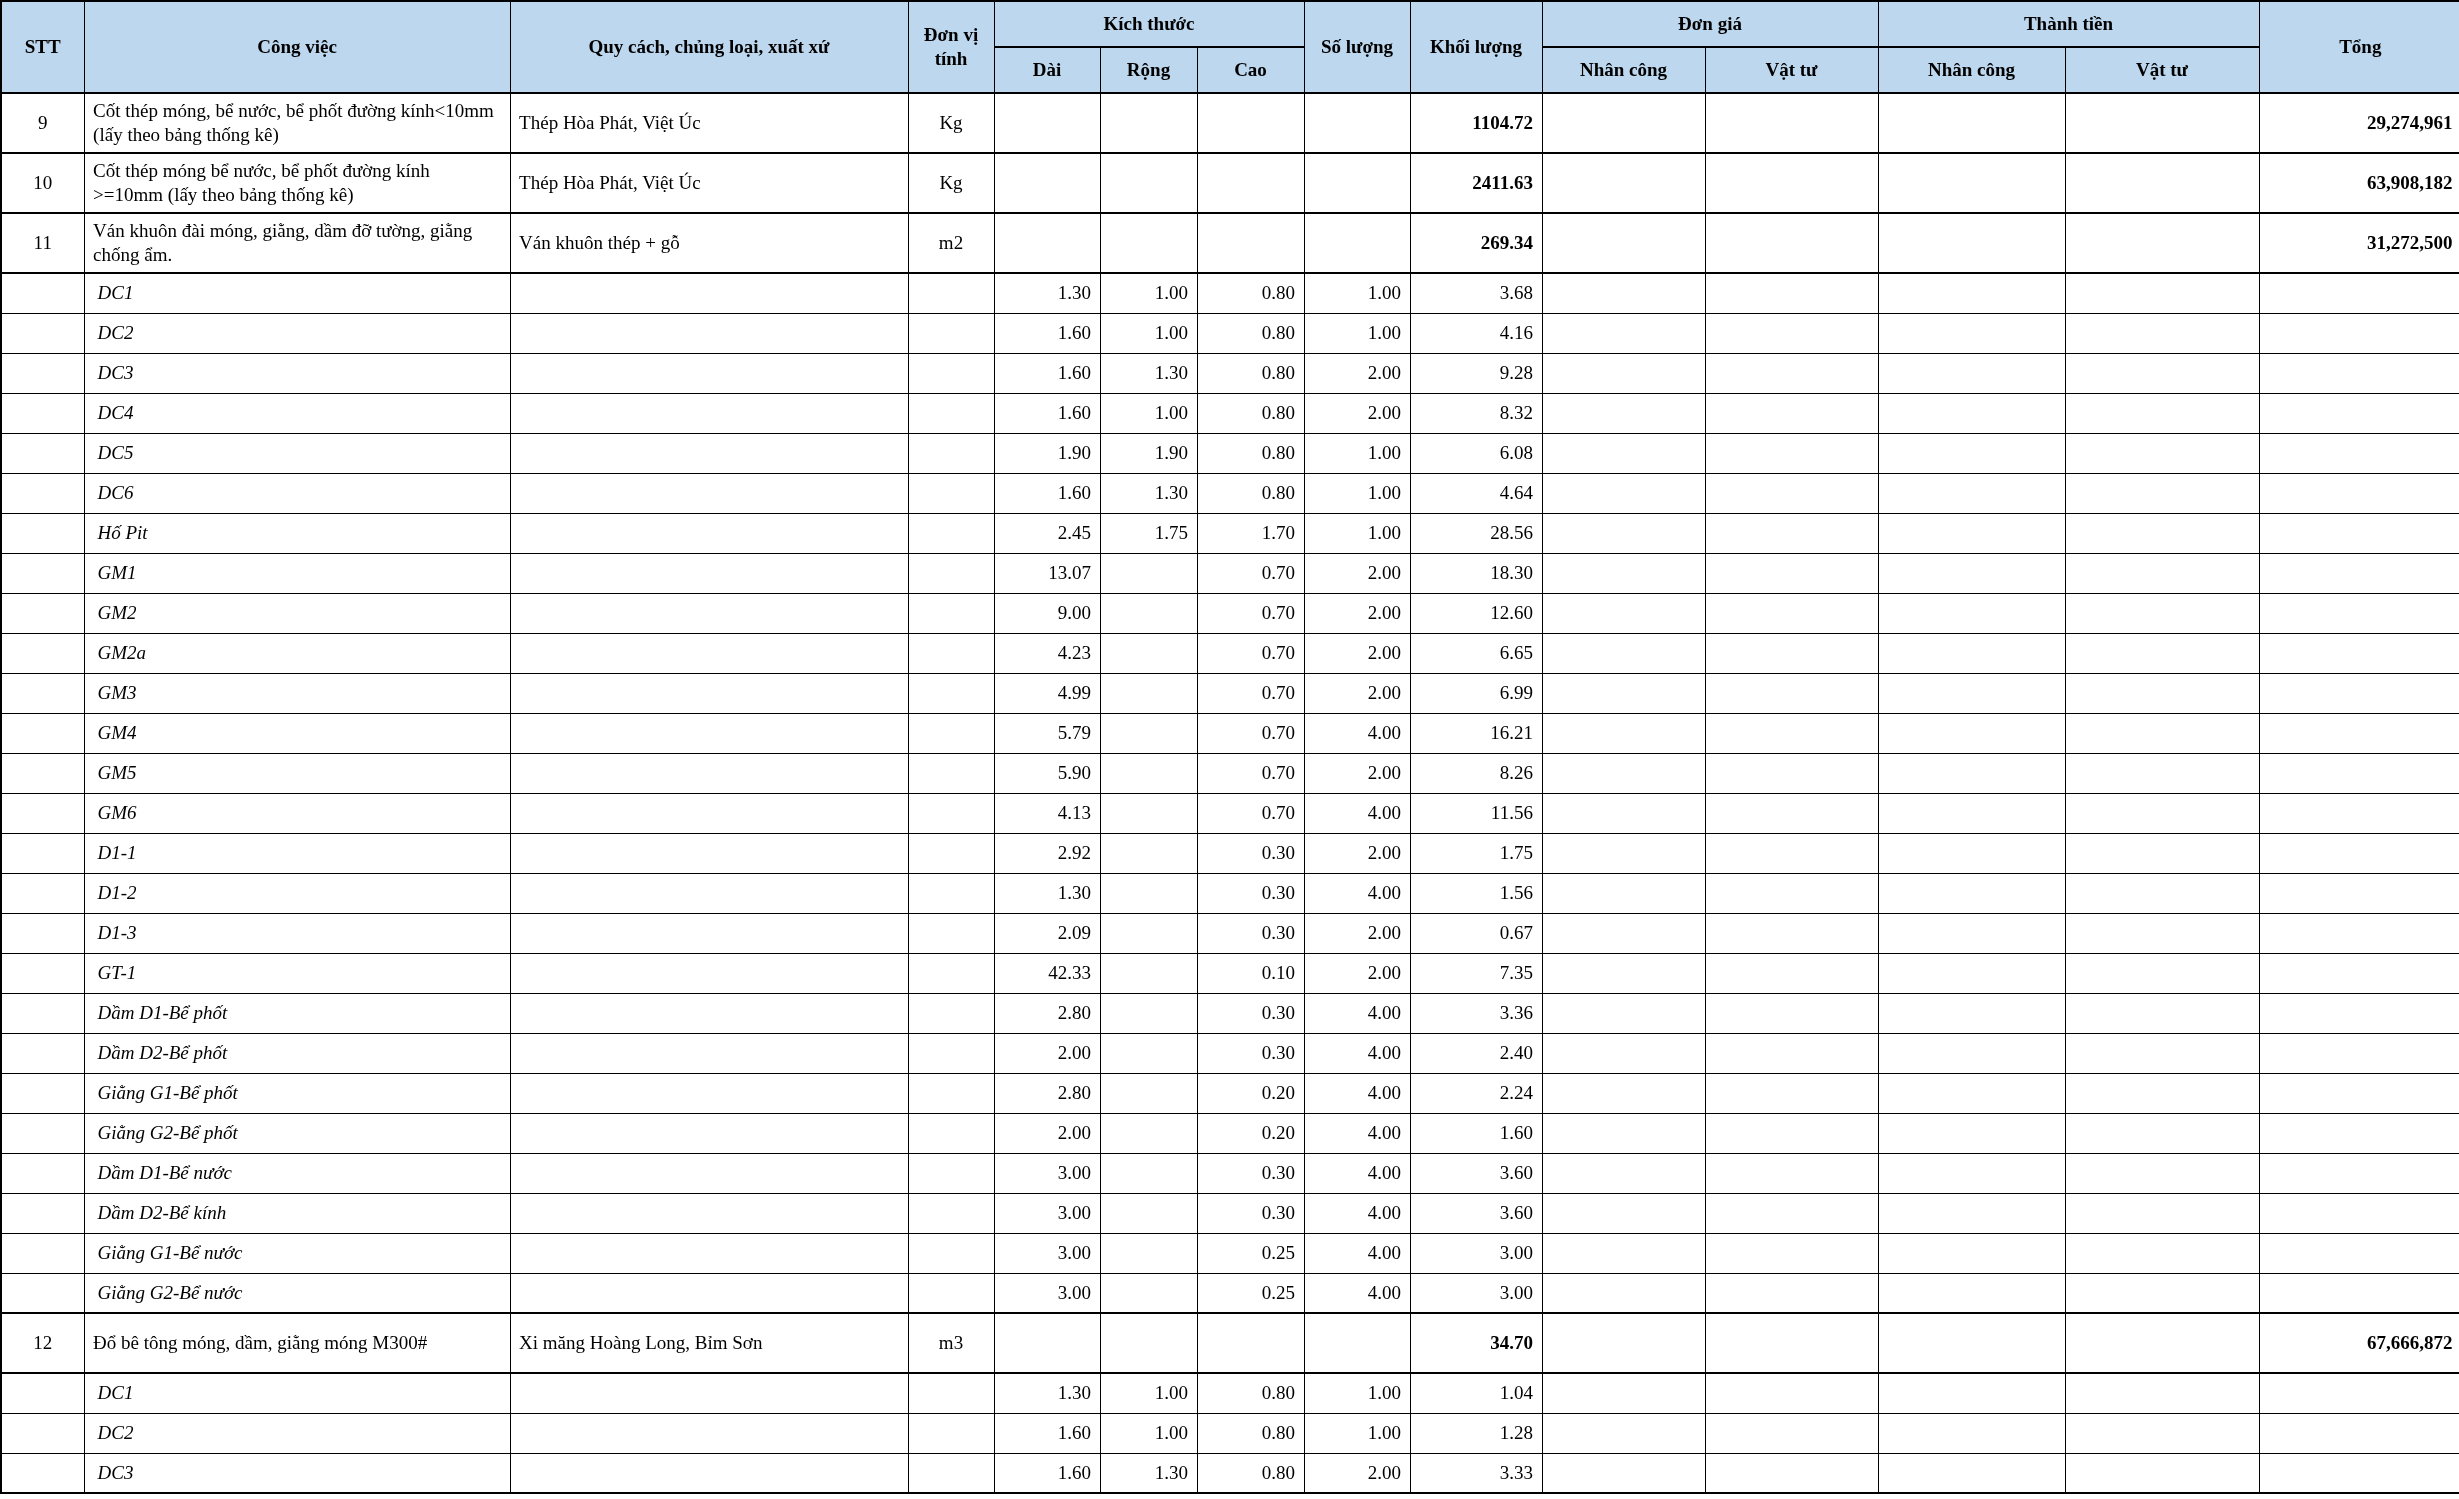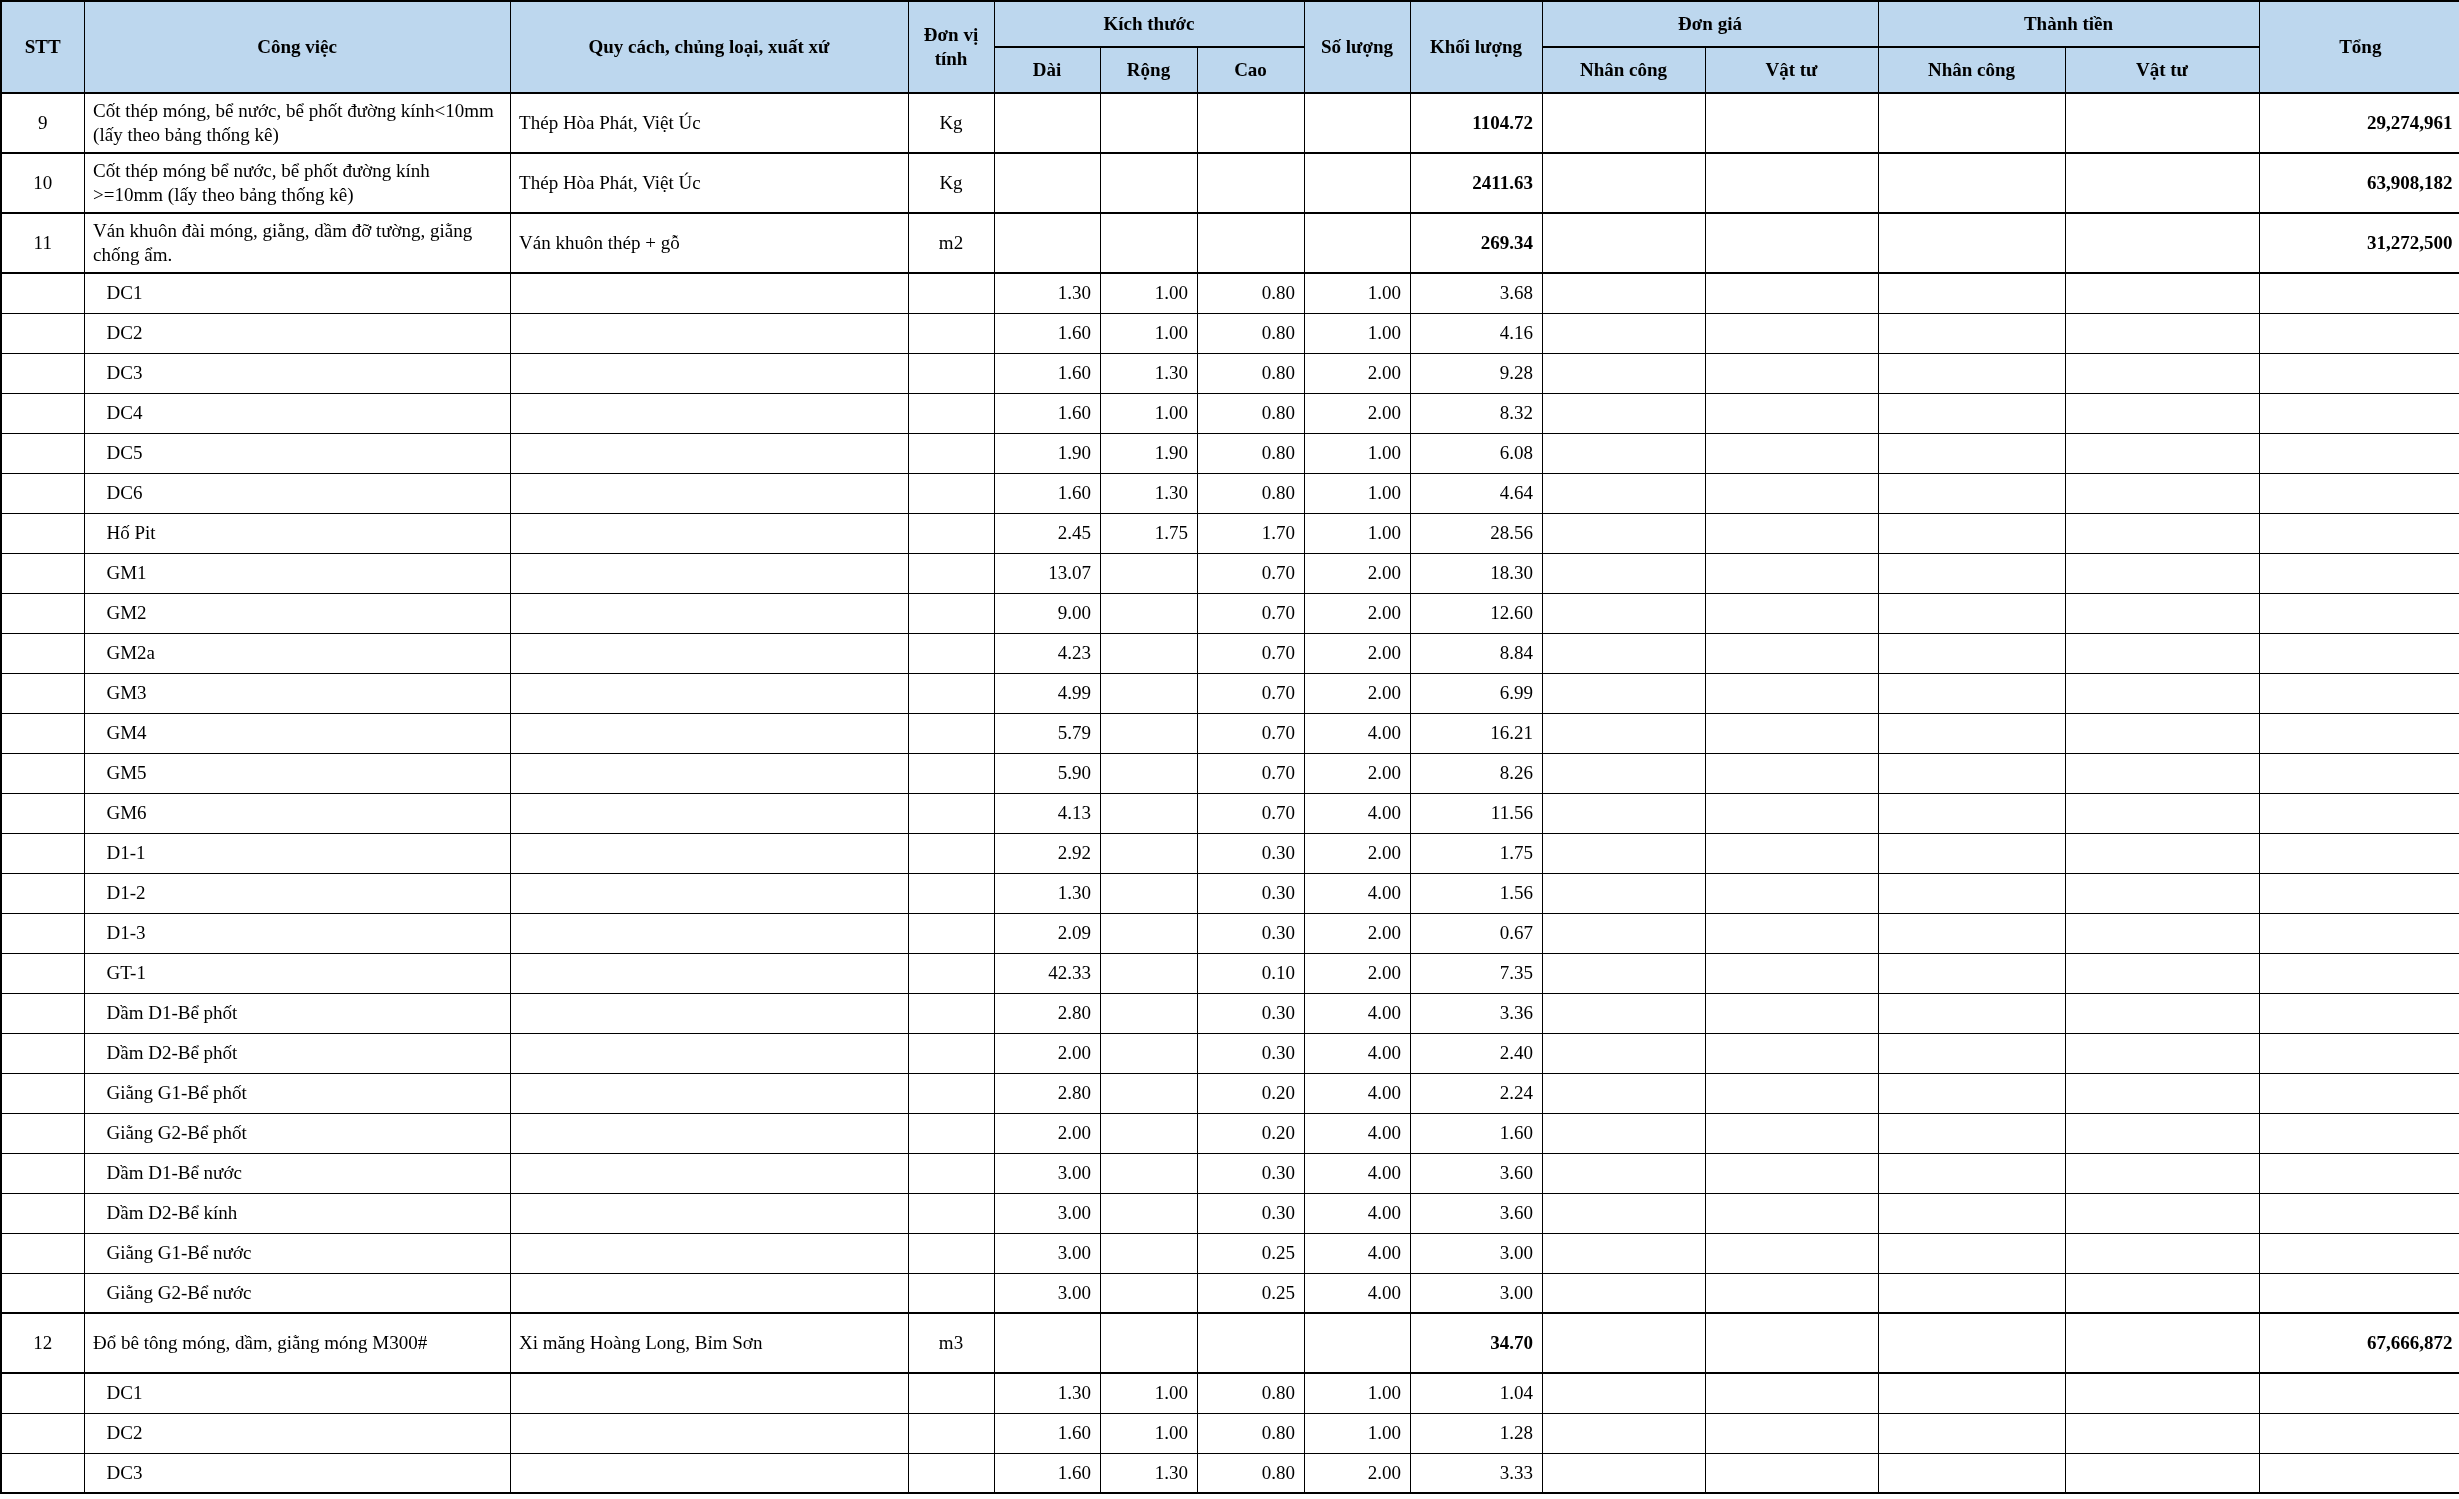--- a/index.html
+++ b/index.html
@@ -34,21 +34,21 @@
   }
   tr.hrow1 { height: 46px; }
   tr.hrow2 { height: 46px; }
   tr.item { height: 60px; }
   tr.item > td { border-top: 2.9px solid #000; border-bottom: 2.9px solid #000; }
   tr.sub  { height: 40px; }
   td.c { text-align: center; }
   td.l { text-align: left; }
   td.r { text-align: right; }
   td.bold { font-weight: bold; }
-  td.name-sub { padding-left: 22px; margin-top: 41px; }
+  td.name-sub { font-style: italic; padding-left: 13px; margin-top: 41px; }
 </style>
 </head>
 <body>
 
 <table class="cost-table">
   <colgroup>
     <col style="width:83px">
     <col style="width:426px">
     <col style="width:398px">
     <col style="width:86px">
@@ -281,21 +281,21 @@
       </tr>
       <tr class="sub">
         <td class="c"></td>
         <td class="l name-sub">GM2a</td>
         <td class="l"></td>
         <td class="c"></td>
         <td class="r">4.23</td>
         <td class="r"></td>
         <td class="r">0.70</td>
         <td class="r">2.00</td>
-        <td class="r">8.84</td>
+        <td class="r">6.65</td>
         <td class="r"></td>
         <td class="r"></td>
         <td class="r"></td>
         <td class="r"></td>
         <td class="r bold"></td>
       </tr>
       <tr class="sub">
         <td class="c"></td>
         <td class="l name-sub">GM3</td>
         <td class="l"></td>

